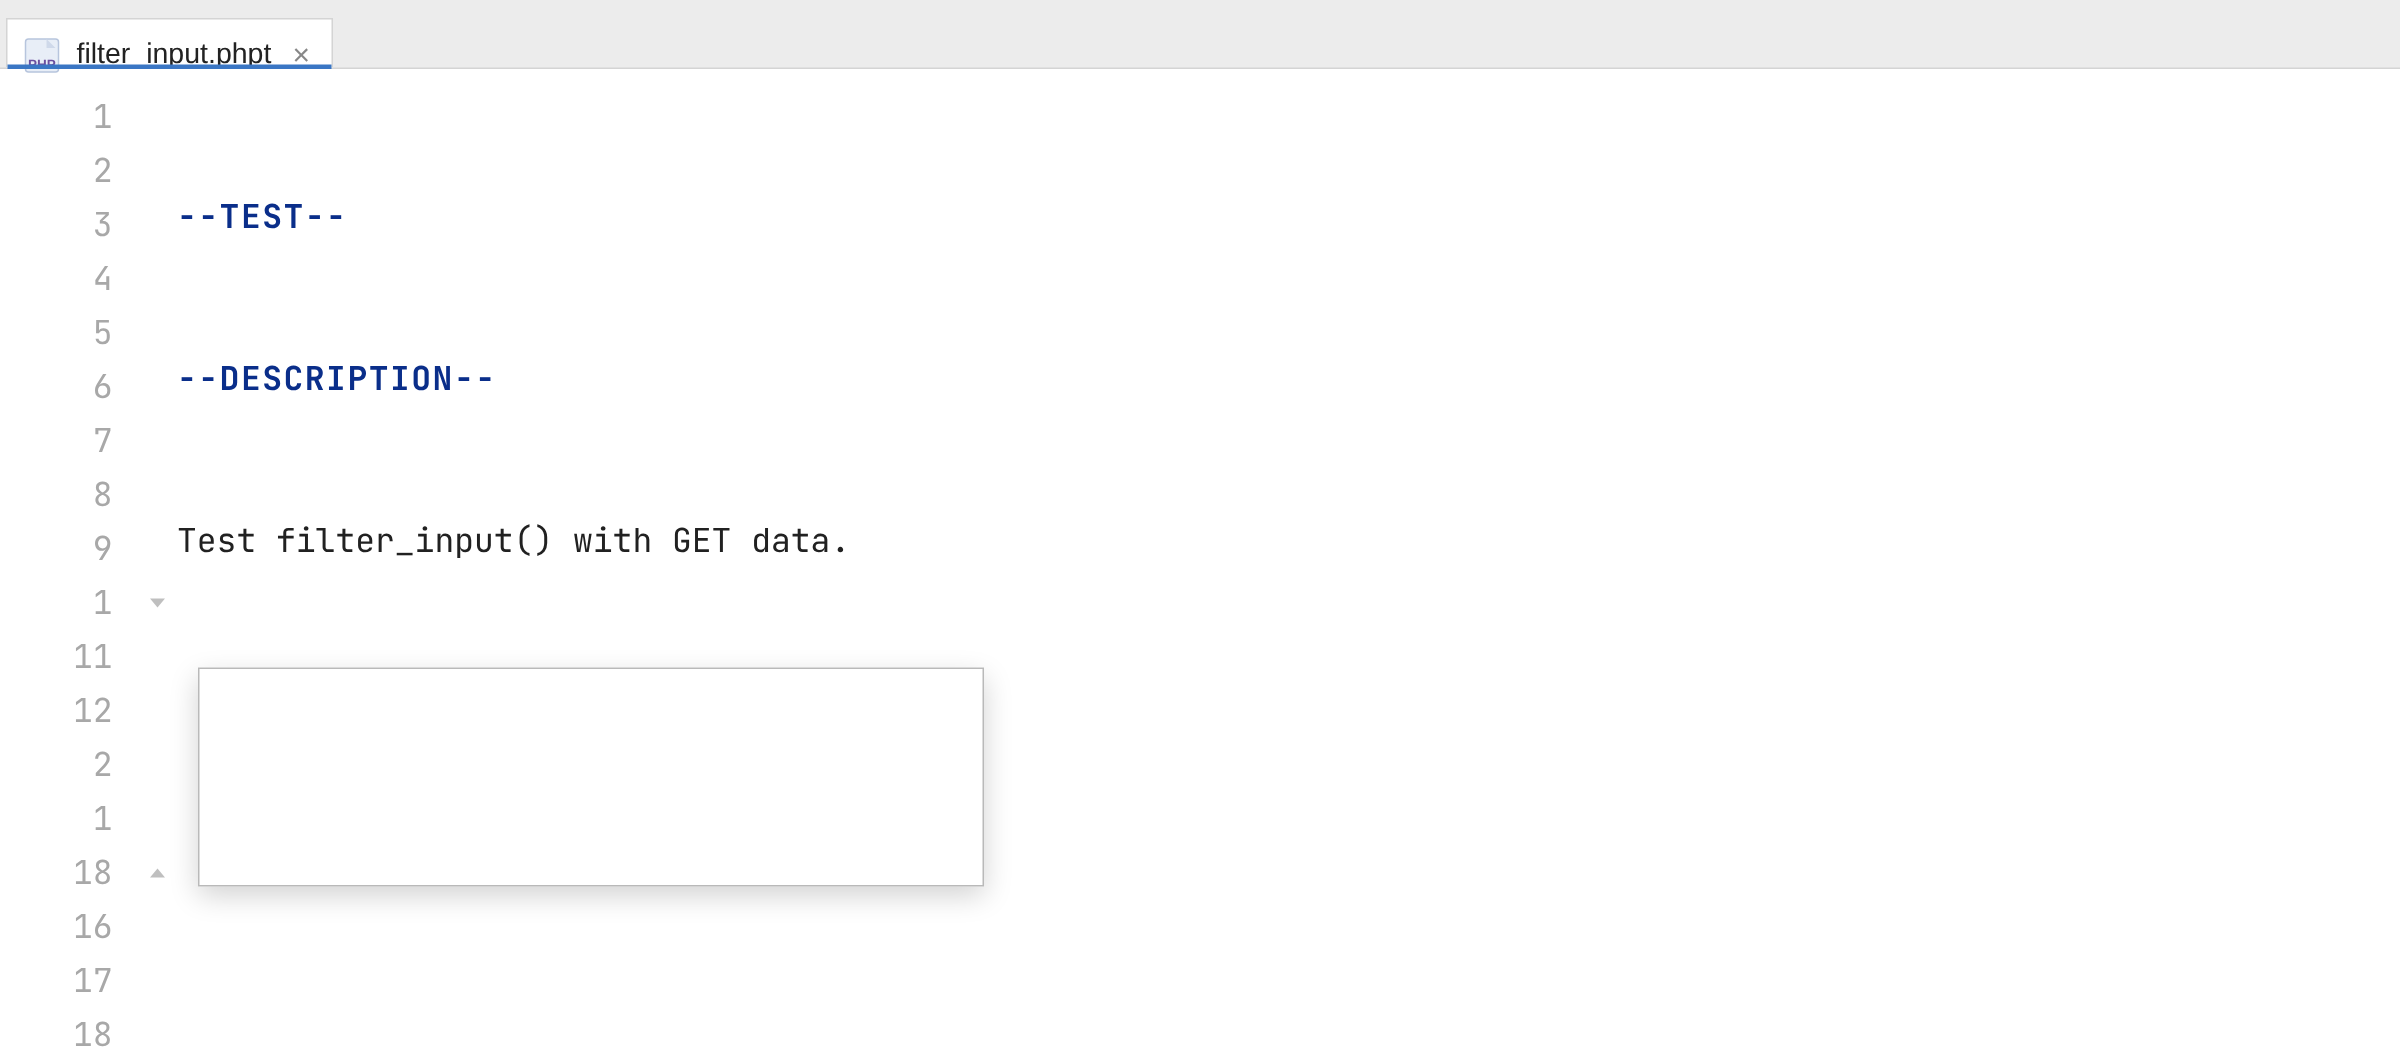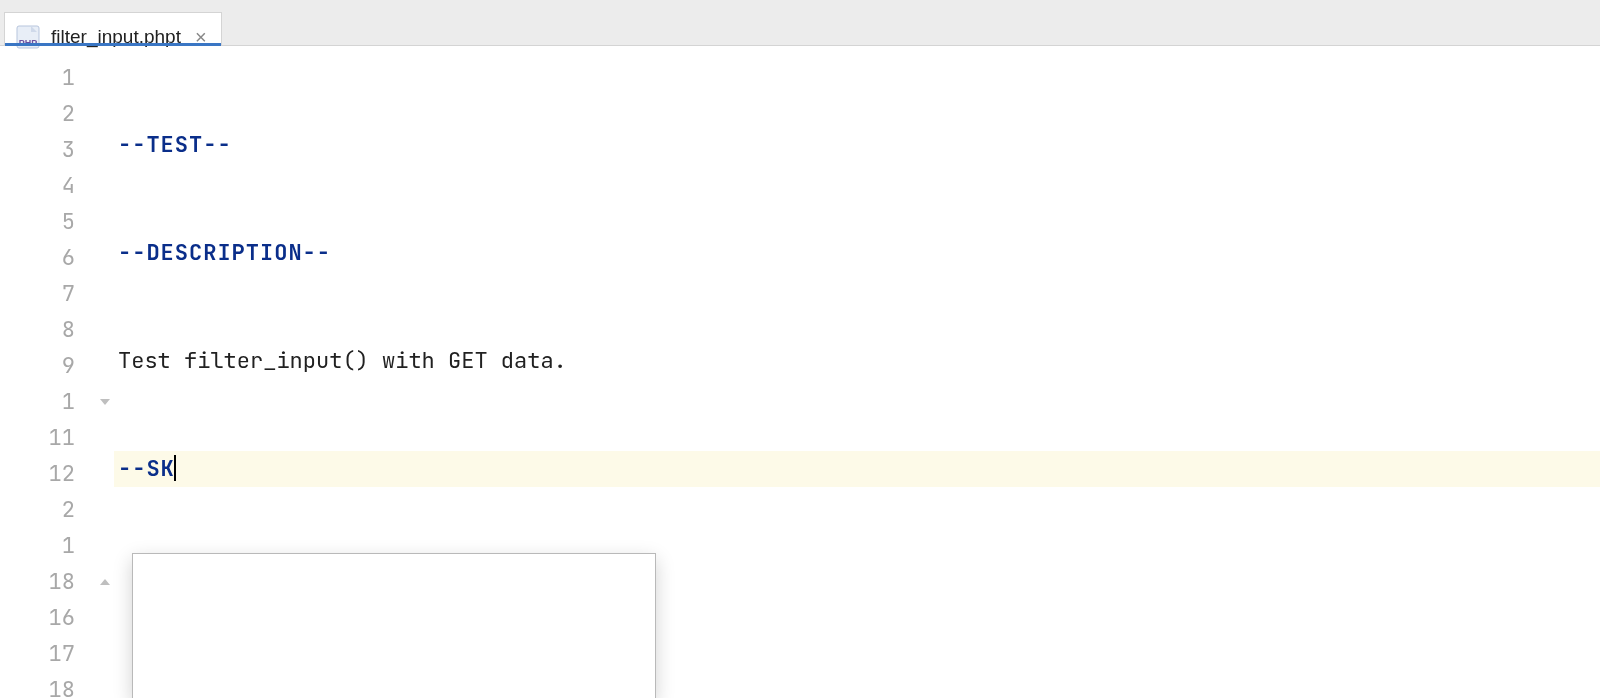--- a/index.html
+++ b/index.html
@@ -83,21 +83,20 @@
       <div class="line"></div>
     <div class="line mark mark-close"></div>
     <div class="line"></div>
       <div class="line"></div>
       <div class="line"></div>
   </div>
   <div class="code">
     <div class="line"><span class="sec">--TEST--</span></div>
     <div class="line"><span class="sec">--DESCRIPTION--</span></div>
     <div class="line"><span>Test filter_input() with GET data.</span></div>
-    <div class="line current"><span class="sec">--SK</span><span class="caret"></span></div>
     <div class="line" style="position:relative;">
       
       
       <div class="popup" style="top: -6px; left: 18px;">
         
         
       </div>
     </div>
     
     

